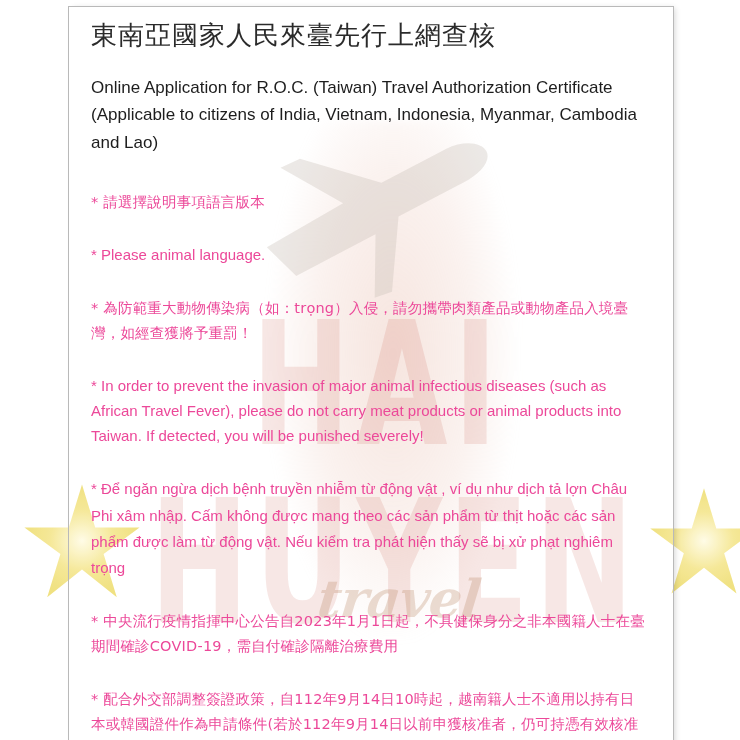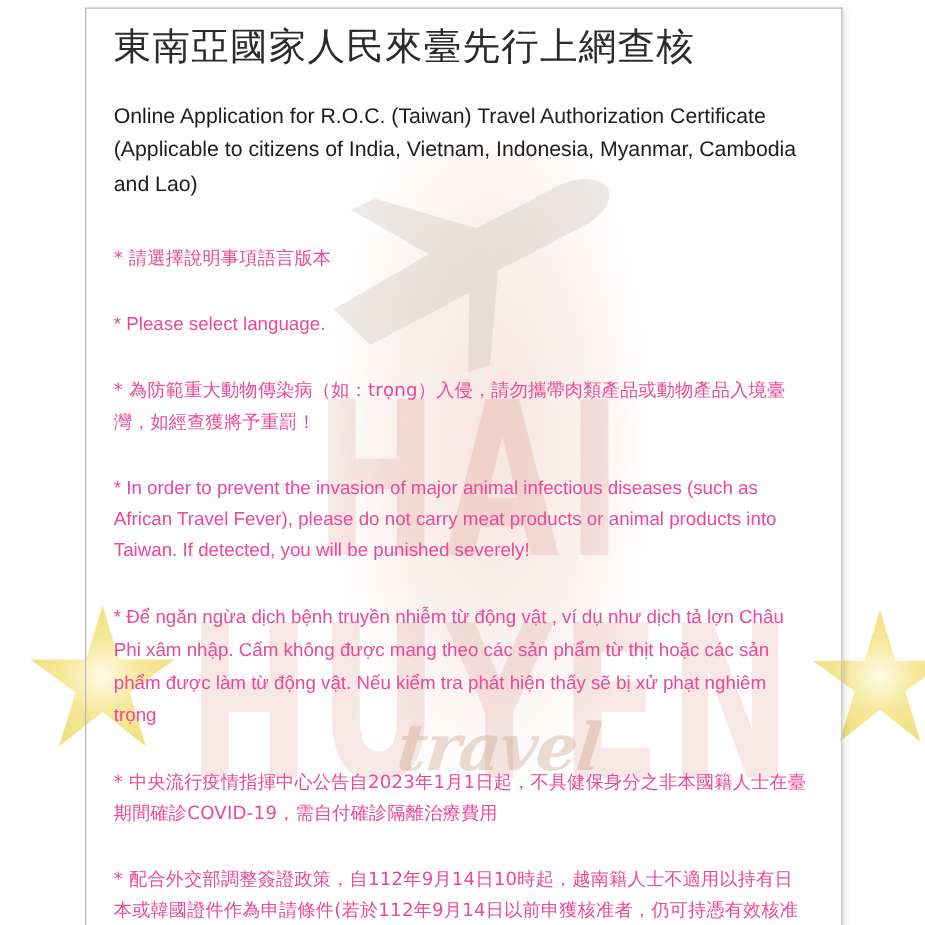--- a/index.html
+++ b/index.html
@@ -113,21 +113,21 @@
 
   .panel-inner {
     position: relative;
     padding: 8px 20px 0 22px;
     z-index: 3;
   }
 
   
   .doc-title {
     font-family: "DejaVu Sans", sans-serif;
-    font-size: 30px;
+    font-size: 26px;
     font-weight: 400;
     color: #2b2b2b;
     letter-spacing: 1px;
     line-height: 1.25;
     margin: 4px 0 22px 0;
     white-space: nowrap;
   }
 
   .lead {
     font-size: 17px;
@@ -208,21 +208,21 @@
 
   <div id="panel">
     <div class="panel-inner">
 
       <h1 class="doc-title">東南亞國家人民來臺先行上網查核</h1>
 
       <p class="lead">Online Application for R.O.C. (Taiwan) Travel Authorization Certificate (Applicable to citizens of India, Vietnam, Indonesia, Myanmar, Cambodia and Lao)</p>
 
       <p class="para cn">* 請選擇說明事項語言版本</p>
 
-      <p class="para">* Please select language.</p>
+      <p class="para">* Please animal language.</p>
 
       <p class="para cn">* 為防範重大動物傳染病（如：trọng）入侵，請勿攜帶肉類產品或動物產品入境臺灣，如經查獲將予重罰！</p>
 
       <p class="para">* In order to prevent the invasion of major animal infectious diseases (such as African Travel Fever), please do not carry meat products or animal products into Taiwan. If detected, you will be punished severely!</p>
 
       <p class="para vi">* Để ngăn ngừa dịch bệnh truyền nhiễm từ động vật , ví dụ như dịch tả lợn Châu Phi xâm nhập. Cấm không được mang theo các sản phẩm từ thịt hoặc các sản phẩm được làm từ động vật. Nếu kiểm tra phát hiện thấy sẽ bị xử phạt nghiêm trọng</p>
 
       <p class="para cn">* 中央流行疫情指揮中心公告自2023年1月1日起，不具健保身分之非本國籍人士在臺期間確診COVID-19，需自付確診隔離治療費用</p>
 
       <p class="para cn">* 配合外交部調整簽證政策，自112年9月14日10時起，越南籍人士不適用以持有日本或韓國證件作為申請條件(若於112年9月14日以前申獲核准者，仍可持憑有效核准證明及相關應備文件，經本署查驗許可後入境)。</p>

